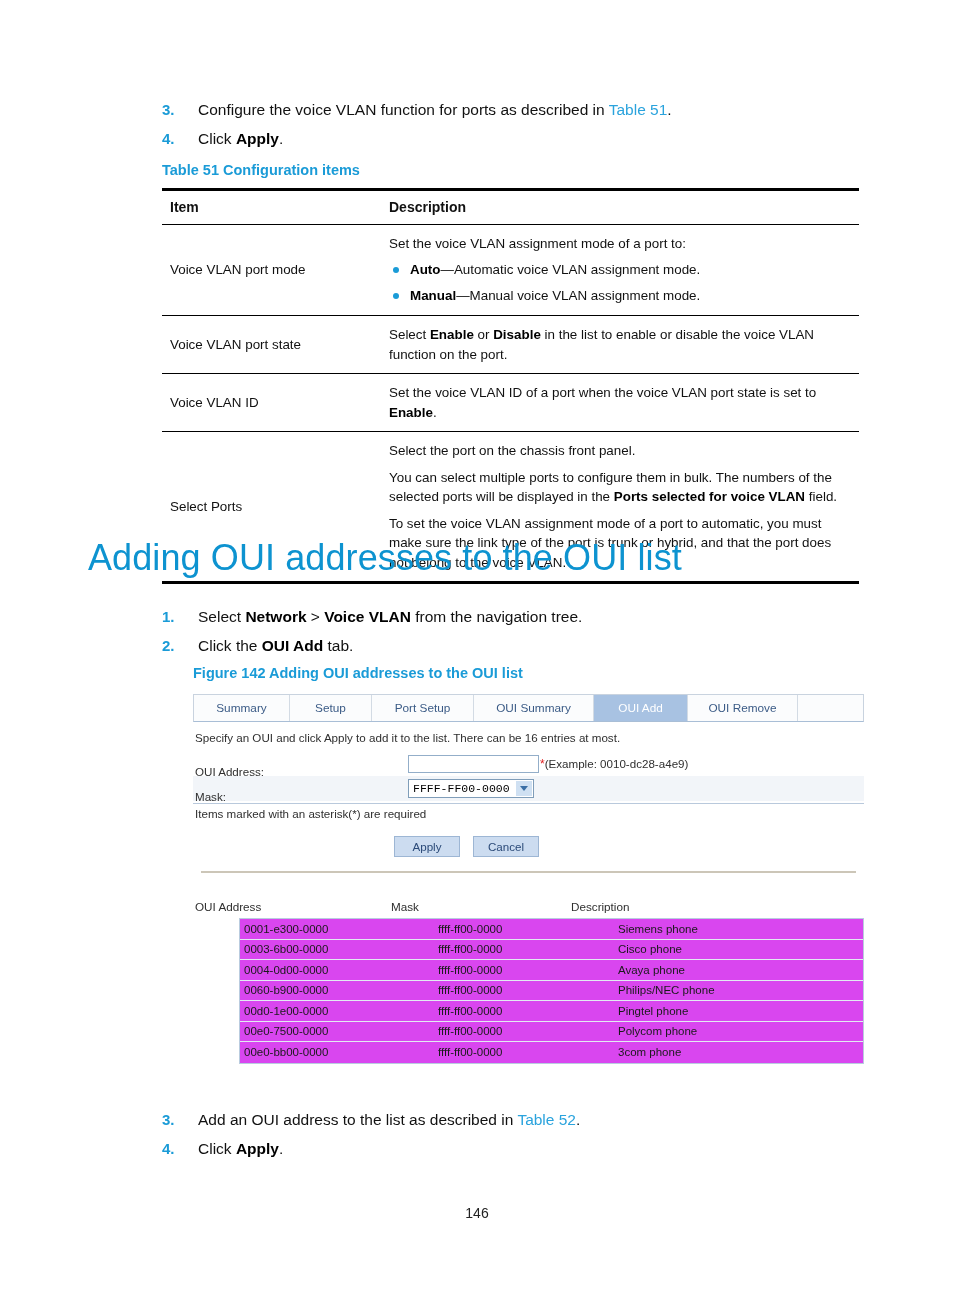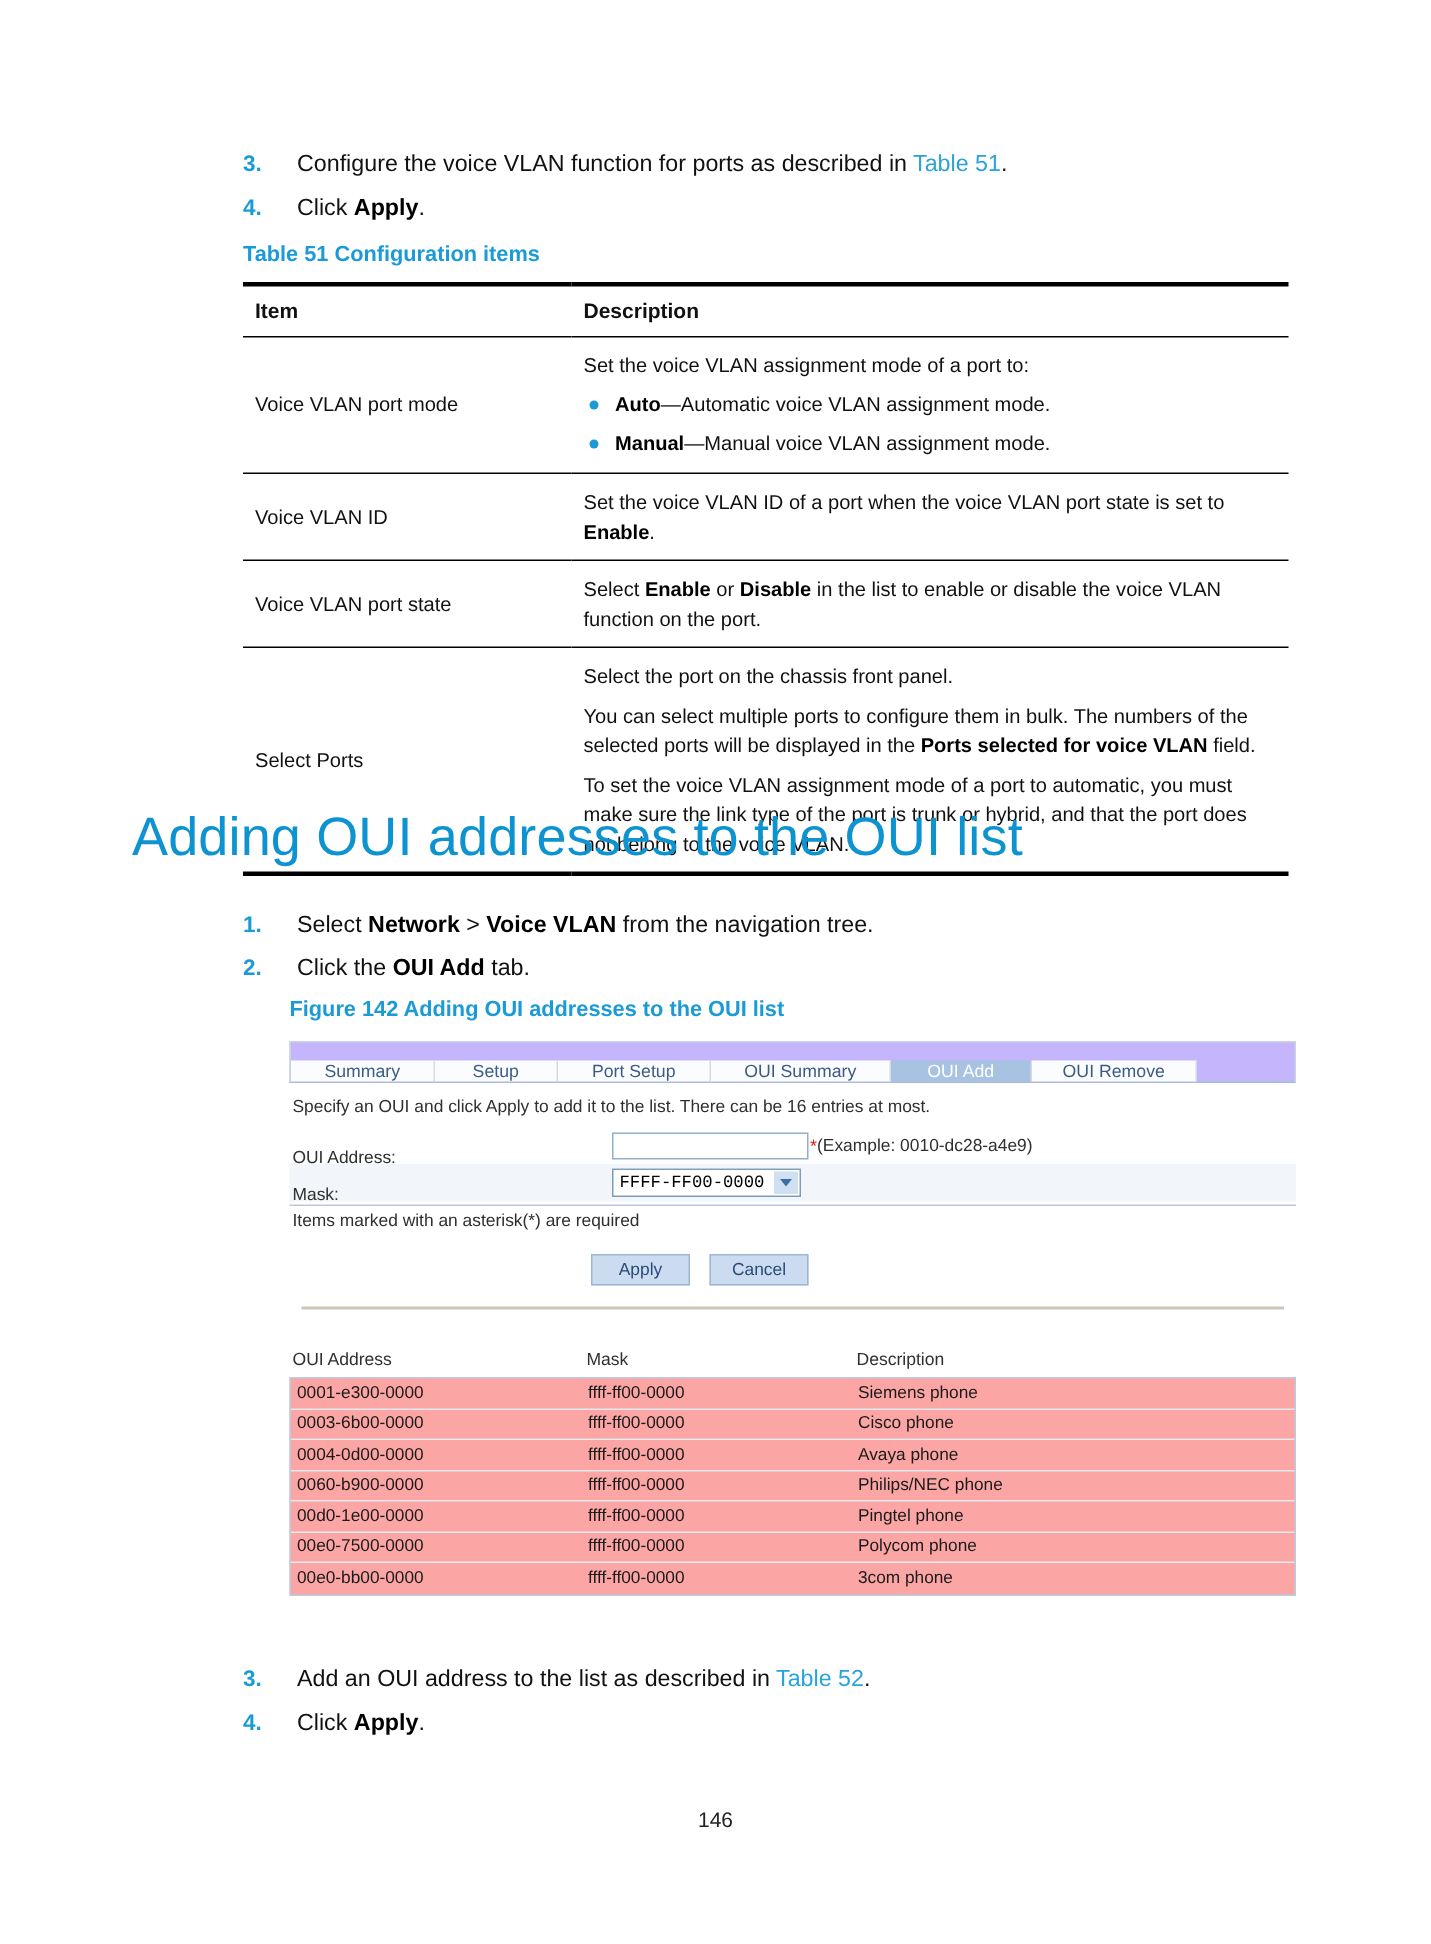--- a/index.html
+++ b/index.html
@@ -126,23 +126,22 @@
     width: 671px;
     background: #ffffff;
     font-size: 11.5px;
     color: #333;
   }
   .tabbar {
     display: flex;
     height: 28px;
     border: 1px solid #c9d3df;
     border-bottom: 1px solid #a9bed6;
-    background: #c4b5fd;
-    box-sizing: border-box;
-    align-items: flex-end;
+    background: #fca5a5;
+    box-sizing: border-box;
   }
   .tab {
     flex: none;
     display: flex;
     align-items: center;
     justify-content: center;
     border-right: 1px solid #d3dbe4;
     color: #3b5b86;
     font-size: 11.8px;
     background: #fbfcfd;
@@ -275,21 +274,22 @@
     color: #2f2f2f;
     padding-bottom: 5px;
     padding-left: 2px;
   }
   .listhead .ch1 { width: 196px; flex: none; }
   .listhead .ch2 { width: 180px; flex: none; }
   .listhead .ch3 { flex: 1 1 auto; }
   .datatbl {
     border: 1px solid #b9ccdf;
     border-bottom: 1px solid #b9ccdf;
-    background: #fca5a5;
+    background: #d946ef;
+    margin-left: 46px;
   }
   .drow {
     display: flex;
     height: 20.5px;
     align-items: center;
     border-bottom: 1px solid #e2eaf2;
     font-size: 11.5px;
     color: #1a1a1a;
     padding-left: 4px;
     box-sizing: border-box;
@@ -338,26 +338,26 @@
         <td class="c1 mid">Voice VLAN port mode</td>
         <td>
           <p>Set the voice VLAN assignment mode of a port to:</p>
           <ul class="bl">
             <li><span class="b">Auto</span><span>—Automatic voice VLAN assignment mode.</span></li>
             <li><span class="b">Manual</span><span>—Manual voice VLAN assignment mode.</span></li>
           </ul>
         </td>
       </tr>
       <tr>
+        <td class="c1 mid">Voice VLAN port state</td>
+        <td><span>Select </span><span class="b">Enable</span><span> or </span><span class="b">Disable</span><span> in the list to enable or disable the voice VLAN function on the port.</span></td>
+      </tr>
+      <tr>
         <td class="c1 mid">Voice VLAN ID</td>
         <td><span>Set the voice VLAN ID of a port when the voice VLAN port state is set to </span><span class="b">Enable</span><span>.</span></td>
-      </tr>
-      <tr>
-        <td class="c1 mid">Voice VLAN port state</td>
-        <td><span>Select </span><span class="b">Enable</span><span> or </span><span class="b">Disable</span><span> in the list to enable or disable the voice VLAN function on the port.</span></td>
       </tr>
       <tr>
         <td class="c1 mid">Select Ports</td>
         <td>
           <p>Select the port on the chassis front panel.</p>
           <p><span>You can select multiple ports to configure them in bulk. The numbers of the selected ports will be displayed in the </span><span class="b">Ports selected for voice VLAN</span><span> field.</span></p>
           <p>To set the voice VLAN assignment mode of a port to automatic, you must make sure the link type of the port is trunk or hybrid, and that the port does not belong to the voice VLAN.</p>
         </td>
       </tr>
     </tbody>

